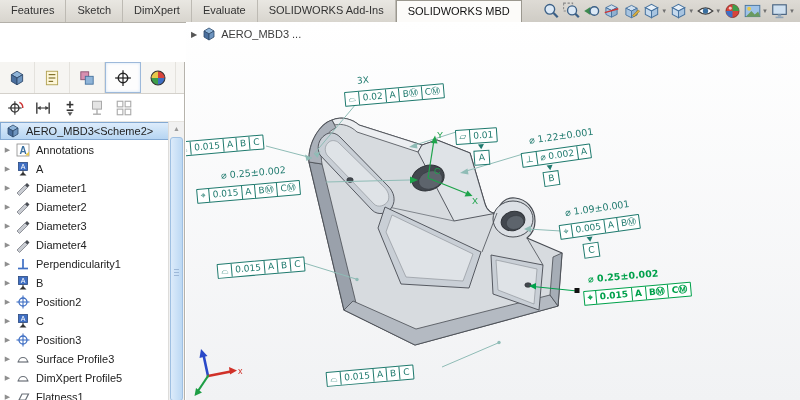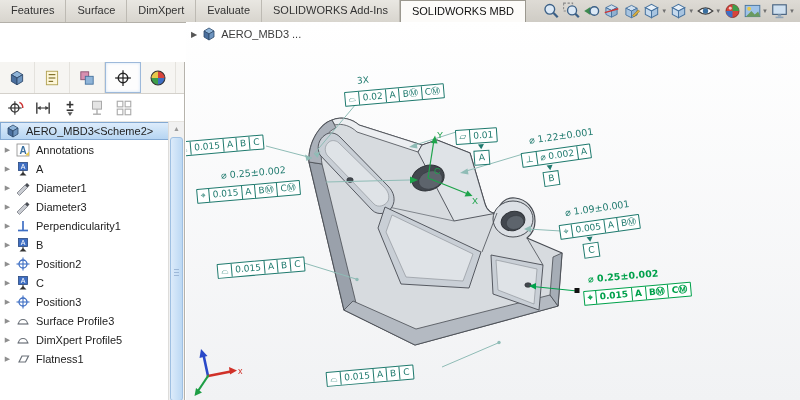--- a/index.html
+++ b/index.html
@@ -199,21 +199,21 @@
     <symbol id="i-monitor" viewBox="0 0 16 16">
       <rect x="2" y="2.5" width="12" height="8.5" fill="#cfe0f0" stroke="#44607f" stroke-width="1"></rect>
       <rect x="6.5" y="11" width="3" height="2" fill="#8fa4b8"></rect>
       <rect x="4.5" y="13" width="7" height="1.4" fill="#8fa4b8"></rect>
     </symbol>
   </defs>
 </svg>
 
 <div class="tabbar">
   <div class="tab">Features</div>
-  <div class="tab">Surface</div>
+  <div class="tab">Sketch</div>
   <div class="tab">DimXpert</div>
   <div class="tab">Evaluate</div>
   <div class="tab">SOLIDWORKS Add-Ins</div>
   <div class="tab active">SOLIDWORKS MBD</div>
 </div>
 <div class="headsup">
   <svg class="hic">
       <use href="#i-zoomfit"></use>
     </svg>
   <svg class="hic">
@@ -324,21 +324,35 @@
         <svg class="ticon">
           <use href="#i-diameter"></use>
         </svg>
         <span>Diameter1</span>
       </div>
     <div class="trow">
         <span class="arr">▶</span>
         <svg class="ticon">
           <use href="#i-diameter"></use>
         </svg>
+        <span>Diameter2</span>
+      </div>
+    <div class="trow">
+        <span class="arr">▶</span>
+        <svg class="ticon">
+          <use href="#i-diameter"></use>
+        </svg>
         <span>Diameter3</span>
+      </div>
+    <div class="trow">
+        <span class="arr">▶</span>
+        <svg class="ticon">
+          <use href="#i-diameter"></use>
+        </svg>
+        <span>Diameter4</span>
       </div>
     <div class="trow">
         <span class="arr">▶</span>
         <svg class="ticon">
           <use href="#i-perp"></use>
         </svg>
         <span>Perpendicularity1</span>
       </div>
     <div class="trow">
         <span class="arr">▶</span>

